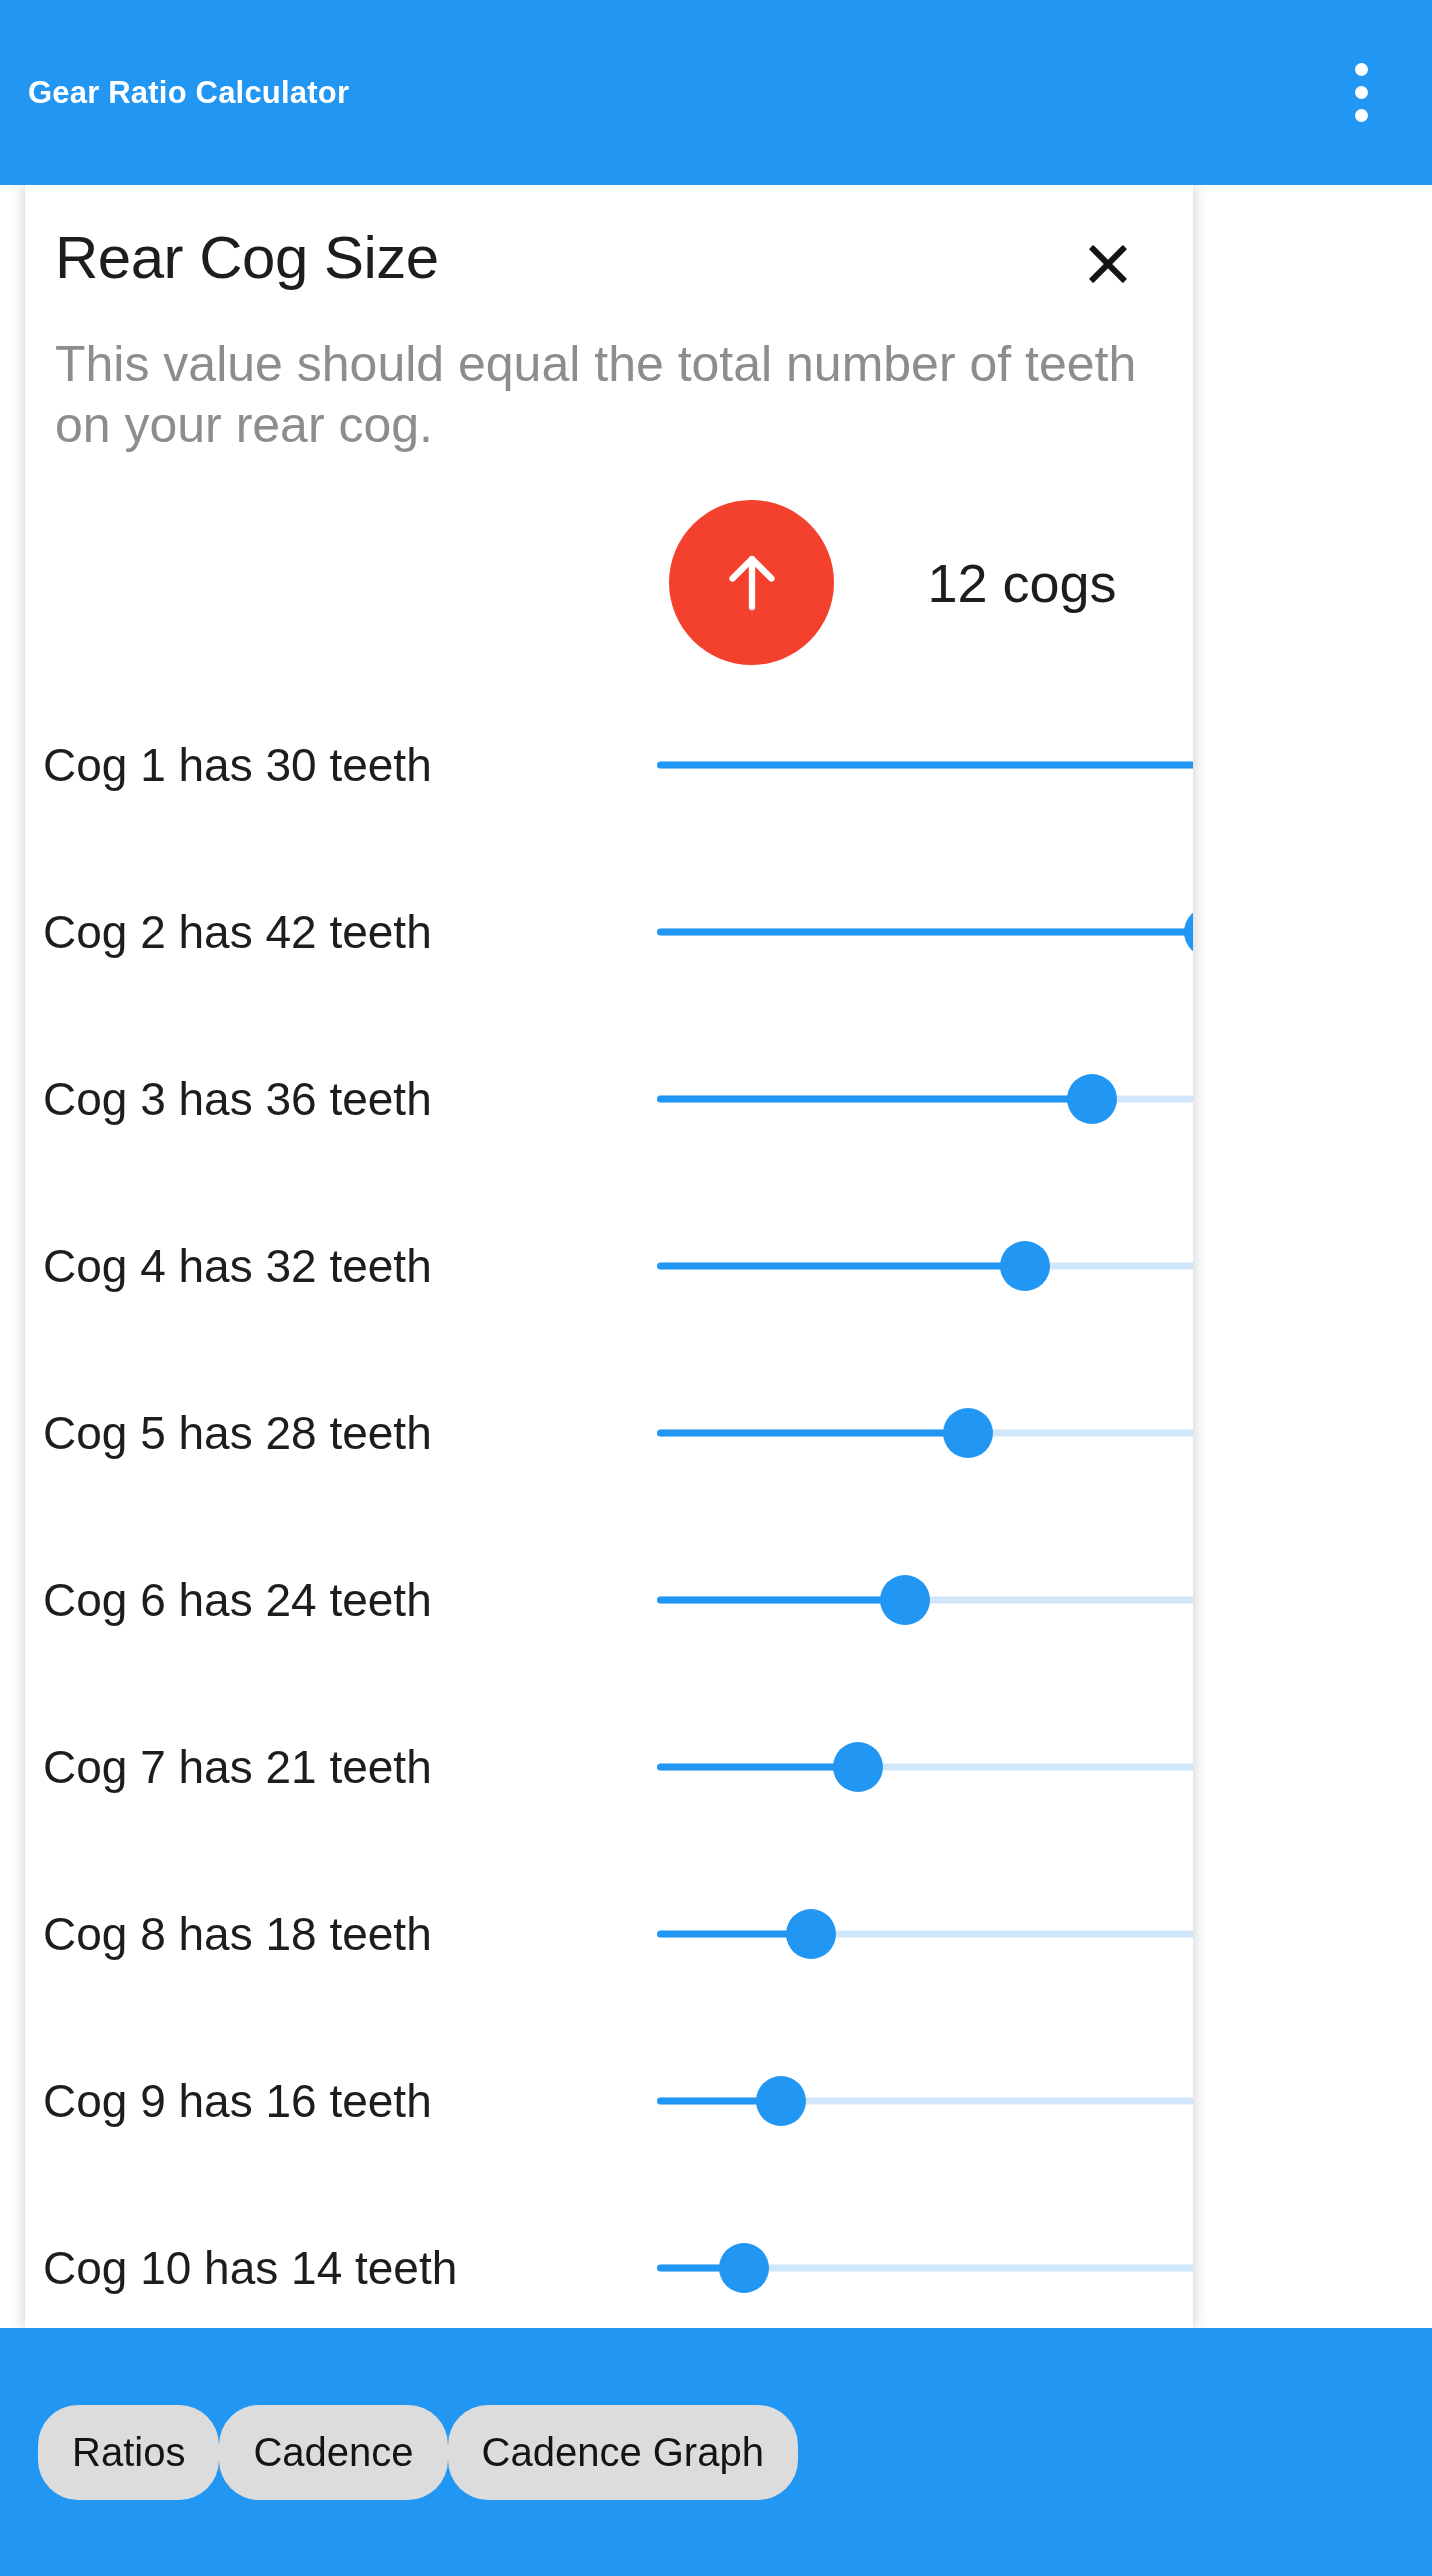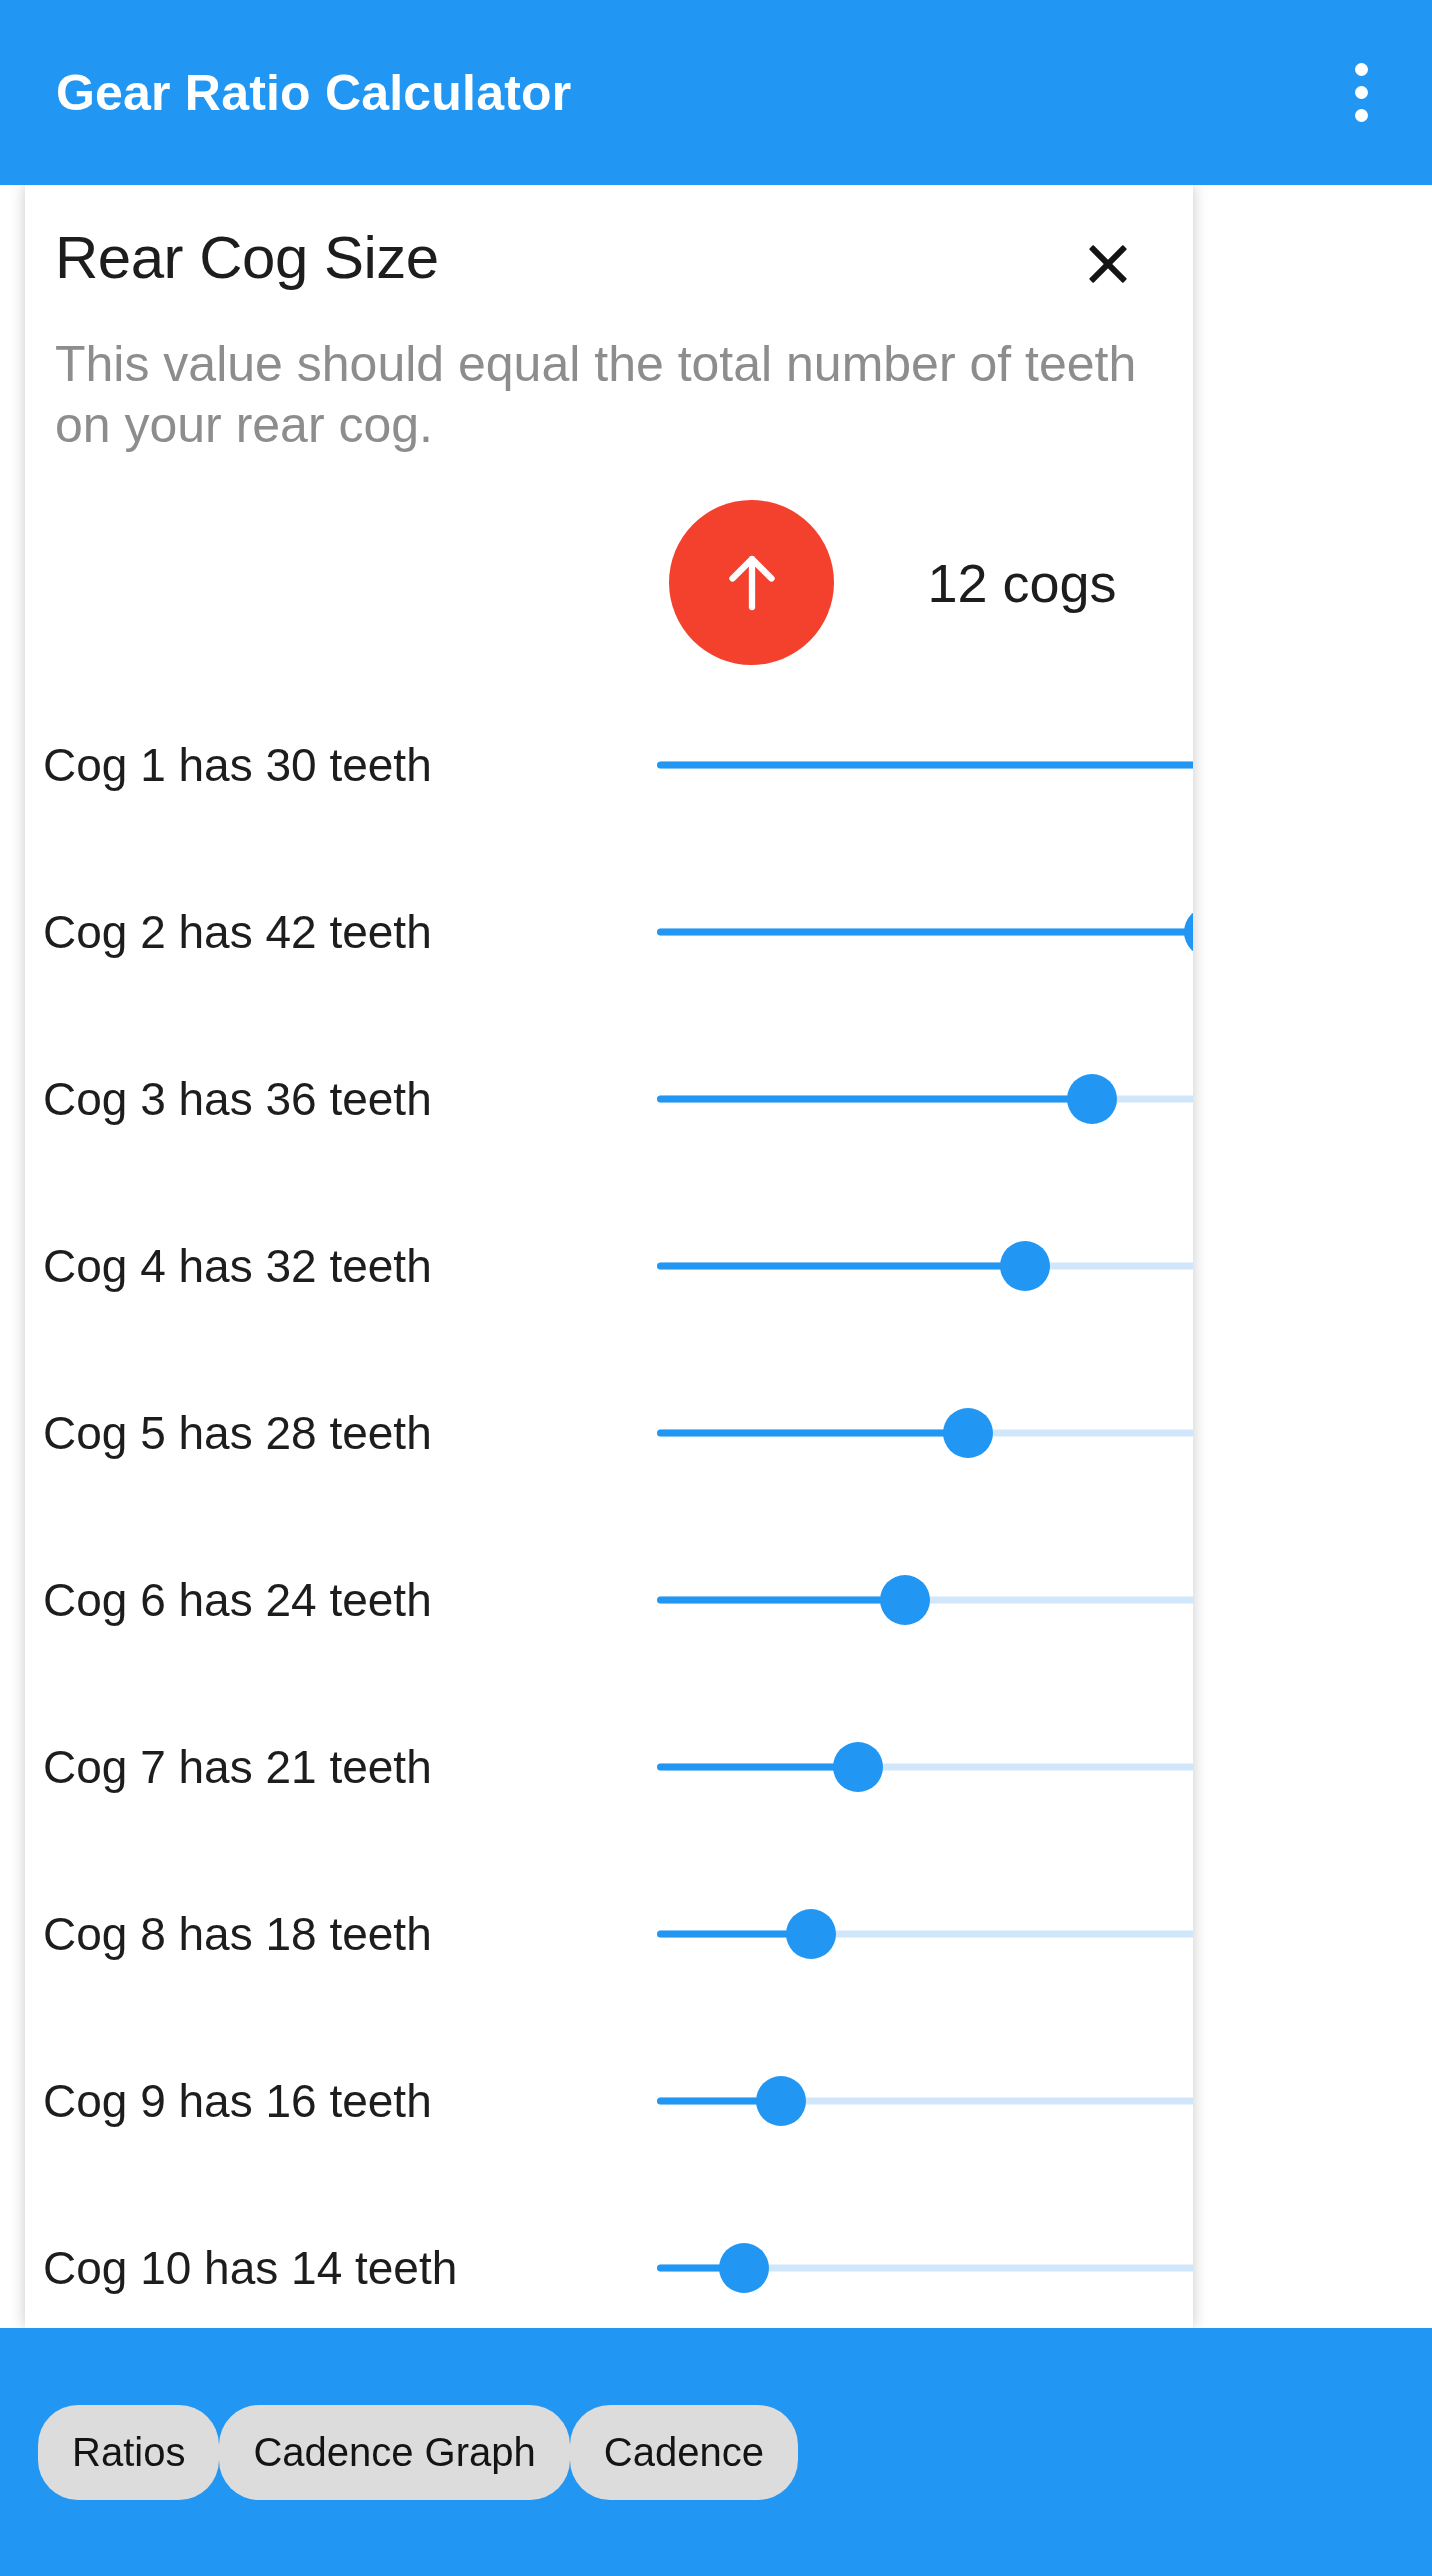--- a/index.html
+++ b/index.html
@@ -19,23 +19,23 @@
   .appbar {
     position: absolute;
     left: 0; top: 0;
     width: 1433px; height: 185px;
     background: #2196f3;
     display: flex;
     align-items: center;
     z-index: 5;
   }
   .appbar-title {
-    margin-left: 56px;
+    margin-left: 28px;
     color: #ffffff;
-    font-size: 50px;
+    font-size: 31px;
     font-weight: bold;
     letter-spacing: 0.2px;
     white-space: nowrap;
   }
   .overflow-menu {
     position: absolute;
     right: 44px; top: 50%;
     transform: translateY(-50%);
     width: 56px; height: 96px;
     display: flex;
@@ -345,17 +345,17 @@
           <div class="track-fill" style="width: 13%;"></div>
           <div class="thumb" style="left: 13%;"></div>
         </div>
       </div>
     </div>
 </div>
 
 <div class="bottombar">
   <div class="chips" id="tab-chips">
       <button class="chip">Ratios</button>
+      <button class="chip">Cadence</button>
       <button class="chip">Cadence Graph</button>
-      <button class="chip">Cadence</button>
     </div>
 </div>
 
 
 </body></html>

